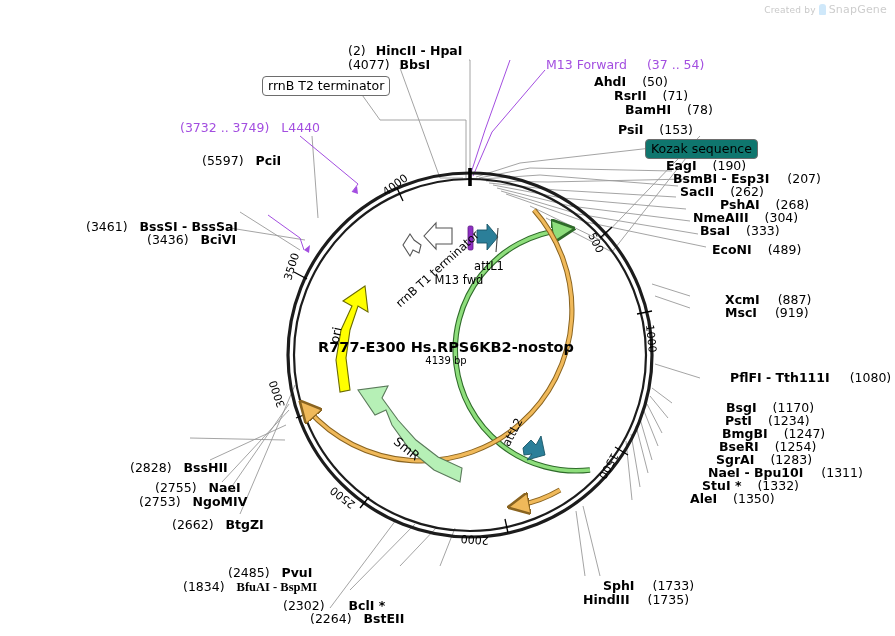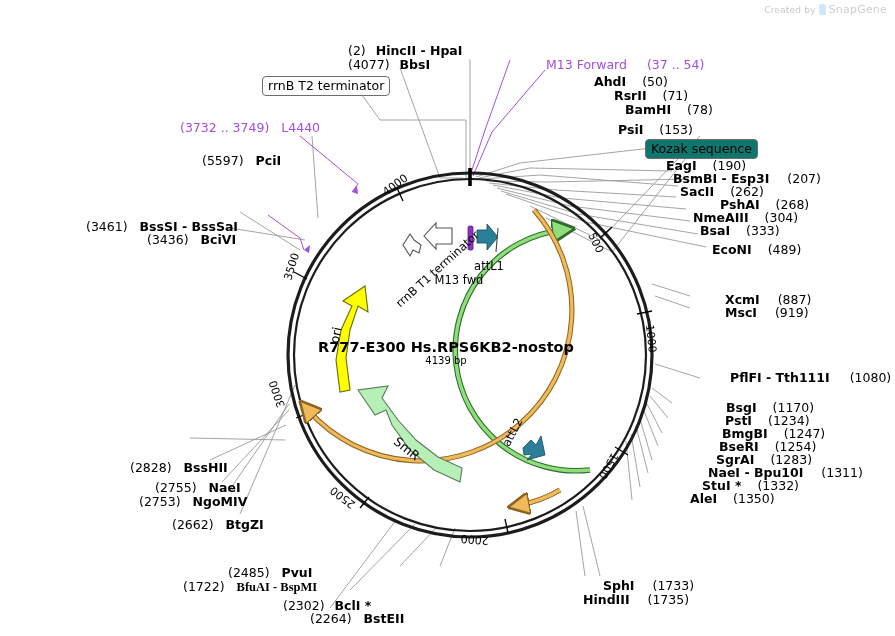--- a/index.html
+++ b/index.html
@@ -304,26 +304,26 @@
   <div class="lbl" style="left:583px;top:593px;">
     <span class="enz">HindIII</span>
     <span class="pos" style="margin-left:14px;">(1735)</span>
   </div>
 
   <div class="lbl" style="left:228px;top:566px;">
     <span class="pos">(2485)</span>
     <span class="enz" style="margin-left:8px;">PvuI</span>
   </div>
   <div class="lbl" style="left:183px;top:580px;">
-    <span class="pos">(1722)</span>
+    <span class="pos">(1834)</span>
     <span class="enz" style="margin-left:8px;font-family:Liberation Serif, serif;">BfuAI  -  BspMI</span>
   </div>
   <div class="lbl" style="left:283px;top:599px;">
     <span class="pos">(2302)</span>
-    <span class="enz" style="margin-left:6px;">BclI *</span>
+    <span class="enz" style="margin-left:20px;">BclI *</span>
   </div>
   <div class="lbl" style="left:310px;top:612px;">
     <span class="pos">(2264)</span>
     <span class="enz" style="margin-left:8px;">BstEII</span>
   </div>
 
   <div class="lbl" style="left:130px;top:461px;">
     <span class="pos">(2828)</span>
     <span class="enz" style="margin-left:8px;">BssHII</span>
   </div>

